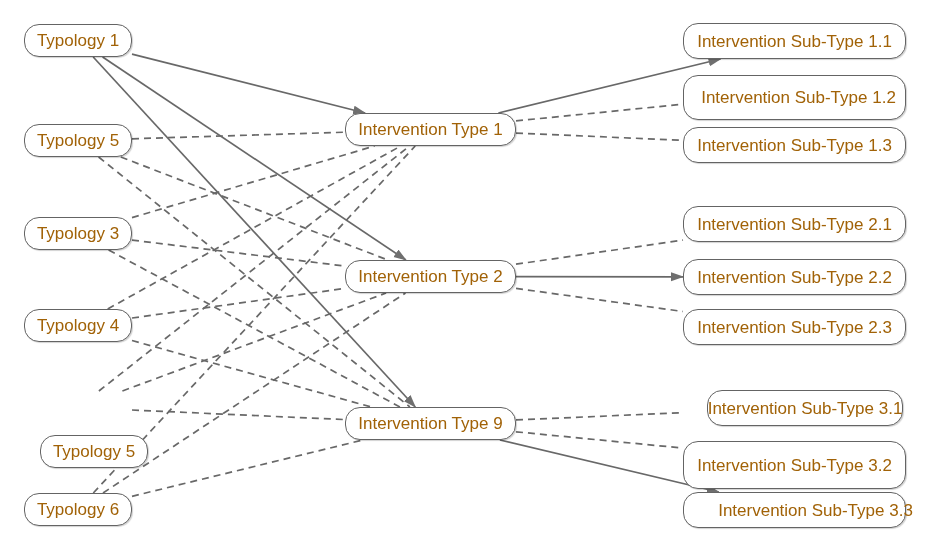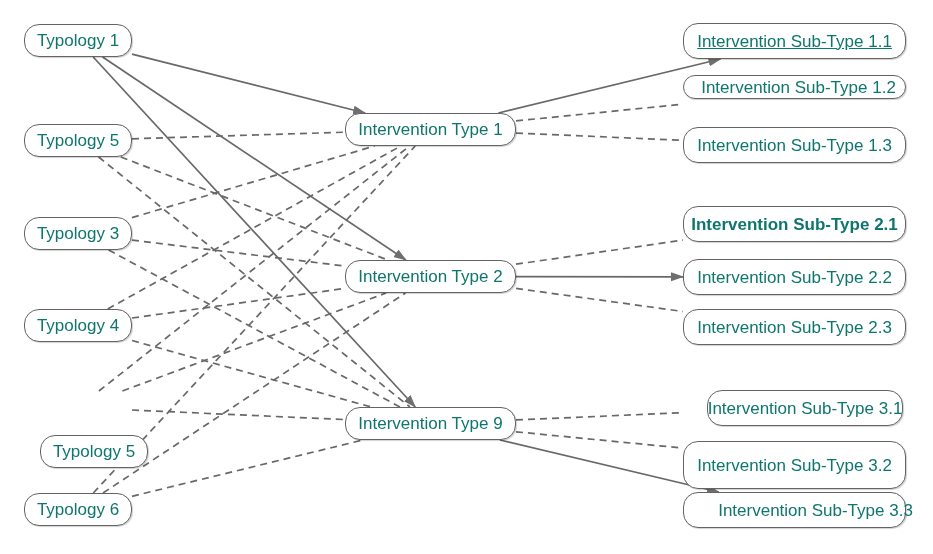--- a/index.html
+++ b/index.html
@@ -20,21 +20,21 @@
     position: absolute;
     box-sizing: border-box;
     display: flex;
     align-items: center;
     justify-content: center;
     background: #ffffff;
     border: 1.7px solid #646464;
     border-radius: 15px;
     font-size: 17px;
     line-height: 1;
-    color: #0f766e;
+    color: #a16207;
     white-space: nowrap;
     box-shadow: 1px 1px 1px rgba(0,0,0,0.18);
     z-index: 1;
   }
   .edge {
     stroke: #686868;
     stroke-width: 1.7;
     fill: none;
   }
   .edge.dashed { stroke-dasharray: 7 5; }
@@ -103,30 +103,30 @@
   <div class="node" style="left: 345px; top: 113px; width: 171px; height: 33px;">
       <span>Intervention Type 1</span>
     </div>
   <div class="node" style="left: 345px; top: 260px; width: 171px; height: 33px;">
       <span>Intervention Type 2</span>
     </div>
   <div class="node" style="left: 345px; top: 407px; width: 171px; height: 33px;">
       <span>Intervention Type 9</span>
     </div>
 
-  <div class="node" style="left: 683px; top: 23px; width: 223px; height: 36px; text-decoration: underline;">
+  <div class="node" style="left: 683px; top: 23px; width: 223px; height: 36px;">
       <span>Intervention Sub-Type 1.1</span>
     </div>
-  <div class="node" style="left: 683px; top: 75px; width: 223px; height: 24px; padding-left: 8px;">
+  <div class="node" style="left: 683px; top: 75px; width: 223px; height: 45px; padding-left: 8px;">
       <span>Intervention Sub-Type 1.2</span>
     </div>
   <div class="node" style="left: 683px; top: 127px; width: 223px; height: 36px;">
       <span>Intervention Sub-Type 1.3</span>
     </div>
-  <div class="node" style="left: 683px; top: 206px; width: 223px; height: 36px; font-weight: bold;">
+  <div class="node" style="left: 683px; top: 206px; width: 223px; height: 36px;">
       <span>Intervention Sub-Type 2.1</span>
     </div>
   <div class="node" style="left: 683px; top: 259px; width: 223px; height: 36px;">
       <span>Intervention Sub-Type 2.2</span>
     </div>
   <div class="node" style="left: 683px; top: 309px; width: 223px; height: 36px; text-align: center;">
       <span>Intervention Sub-Type 2.3</span>
     </div>
   <div class="node" style="left: 707px; top: 390px; width: 196px; height: 36px; text-align: right;">
       <span>Intervention Sub-Type 3.1</span>

